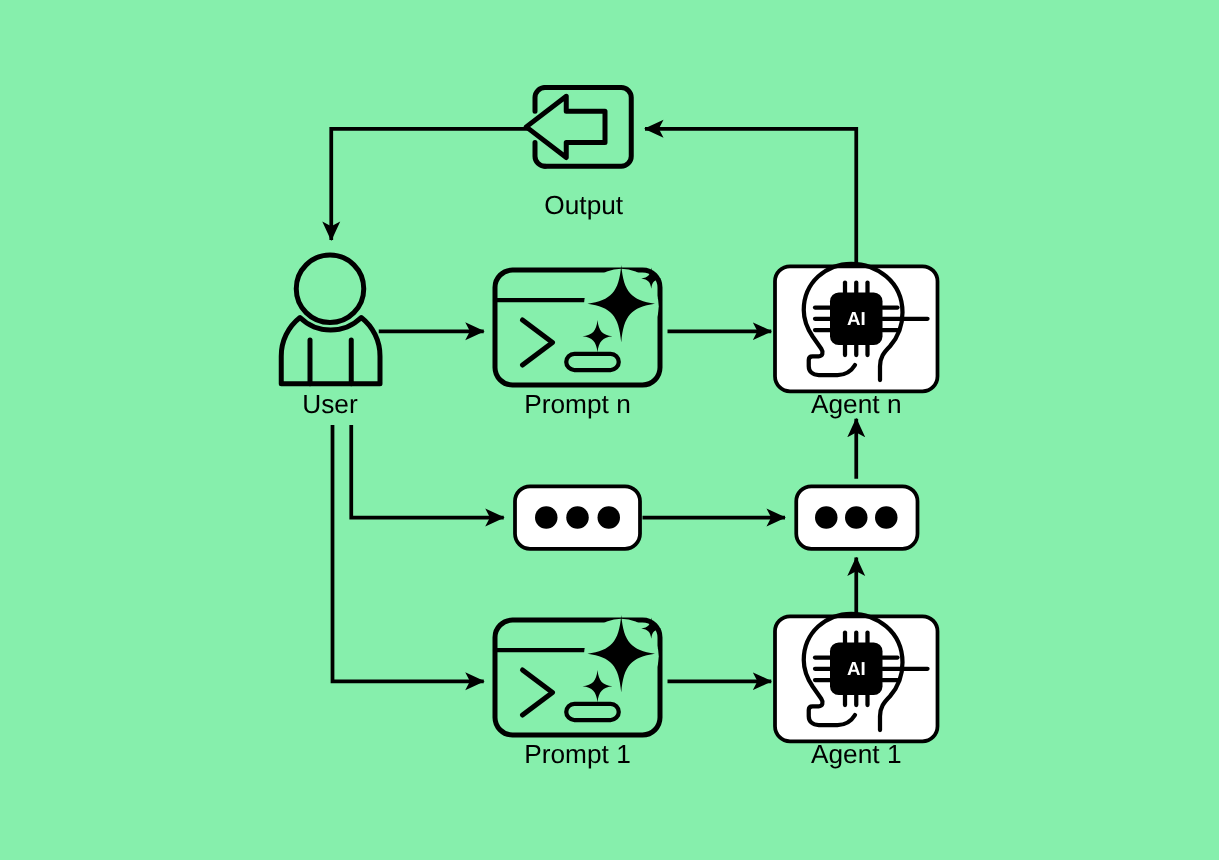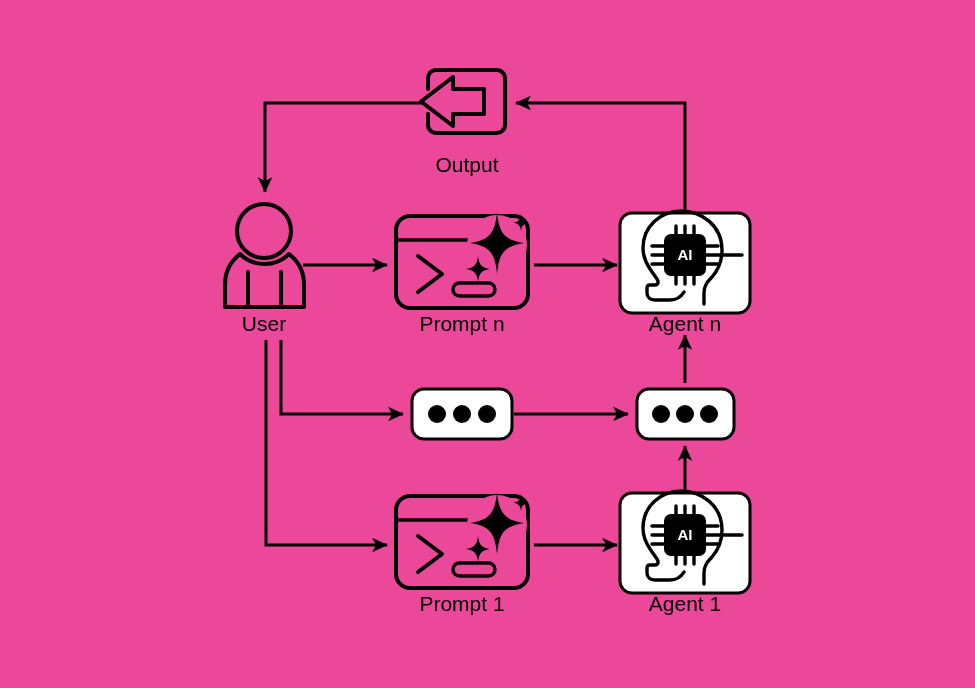--- a/index.html
+++ b/index.html
@@ -11,21 +11,21 @@
   body {
     font-family: "Liberation Sans", sans-serif;
     width: 975px;
     height: 688px;
     overflow: hidden;
   }
   #diagram-root {
     position: relative;
     width: 975px;
     height: 688px;
-    background: #ec4899;
+    background: #86efac;
   }
   svg#diagram-svg {
     display: block;
     width: 975px;
     height: 688px;
   }
   .node-label {
     font-family: "Liberation Sans", sans-serif;
     font-size: 21px;
     fill: #000000;

